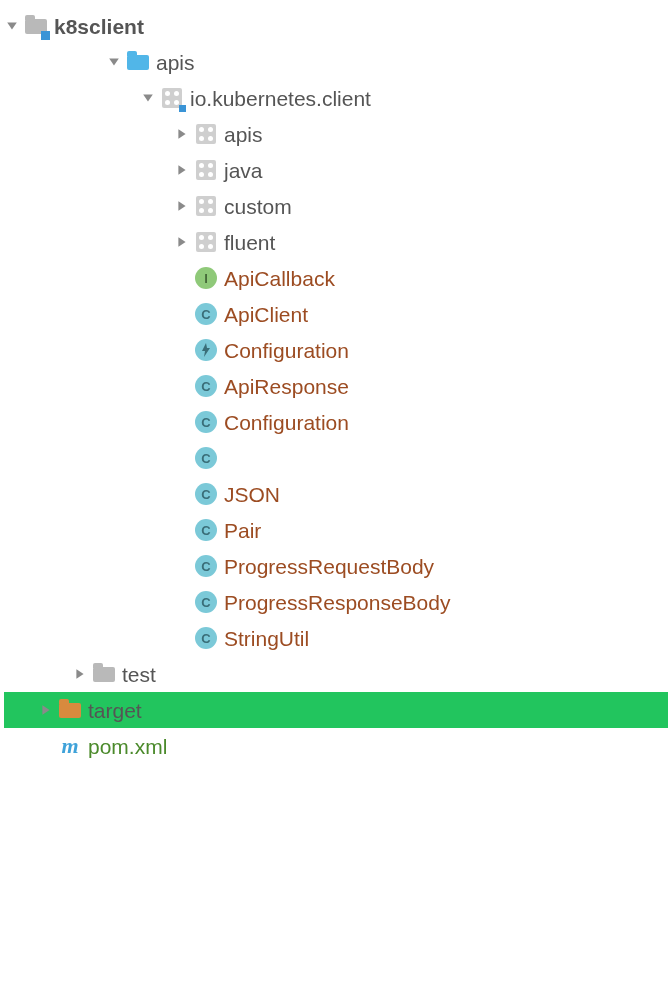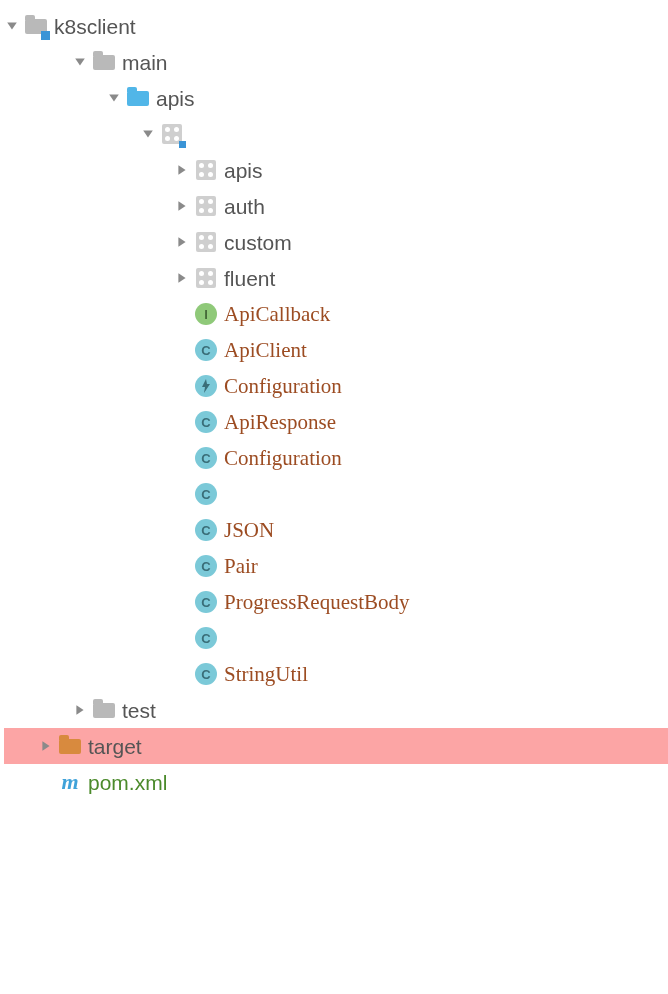--- a/index.html
+++ b/index.html
@@ -35,25 +35,25 @@
     width: 24px;
     height: 24px;
     display:inline-flex;
     align-items:center;
     justify-content:center;
     margin-right: 6px;
     flex-shrink:0;
     position:relative;
   }
   .label { }
-  .bold { font-weight:400; }
+  .bold { font-weight:700; }
   .gray { color:#555; }
-  .brown { color:#9c4c22;font-family:Liberation Serif, serif; }
+  .brown { color:#9c4c22; }
   .green { color:#4b8a2b; }
-  .hl-yellow { background:#fca5a5; }
+  .hl-yellow { background:#22c55e; }
 
   
   .folder-body {
     width:22px; height:15px; border-radius:2px;
     position:relative;
   }
   .folder-body::before{
     content:""; position:absolute; left:0; top:-4px; width:10px; height:5px; border-radius:2px 2px 0 0;
     background:inherit;
   }
@@ -118,32 +118,20 @@
           <polygon points="1,2 9,2 5,8" fill="#8a8a8a" transform="rotate(0 5 5)"></polygon>
         </svg>
   </span>
       <span class="icon folder-gray">
     <span class="folder-body"></span>
         <span class="module-overlay"></span>
   </span>
       <span class="label bold gray">k8sclient</span>
     </div>
     <div class="row">
-      <span class="indent" style="width:68px"></span>
-      <span class="arrow">
-    <svg width="12" height="12" viewBox="0 0 10 10">
-          <polygon points="1,2 9,2 5,8" fill="#8a8a8a" transform="rotate(0 5 5)"></polygon>
-        </svg>
-  </span>
-      <span class="icon folder-gray">
-    <span class="folder-body"></span>
-  </span>
-      <span class="label gray">main</span>
-    </div>
-    <div class="row">
       <span class="indent" style="width:102px"></span>
       <span class="arrow">
     <svg width="12" height="12" viewBox="0 0 10 10">
           <polygon points="1,2 9,2 5,8" fill="#8a8a8a" transform="rotate(0 5 5)"></polygon>
         </svg>
   </span>
       <span class="icon folder-blue">
     <span class="folder-body"></span>
   </span>
       <span class="label gray">apis</span>
@@ -157,20 +145,21 @@
   </span>
       <span class="icon">
     <span class="pkg">
           <span class="dot d1"></span>
           <span class="dot d2"></span>
           <span class="dot d3"></span>
           <span class="dot d4"></span>
         </span>
     <span class="module-overlay" style="width:7px;height:7px;"></span>
   </span>
+      <span class="label gray">io.kubernetes.client</span>
     </div>
     <div class="row">
       <span class="indent" style="width:170px"></span>
       <span class="arrow">
     <svg width="12" height="12" viewBox="0 0 10 10">
           <polygon points="1,2 9,2 5,8" fill="#8a8a8a" transform="rotate(-90 5 5)"></polygon>
         </svg>
   </span>
       <span class="icon">
     <span class="pkg">
@@ -192,21 +181,21 @@
   </span>
       <span class="icon">
     <span class="pkg">
           <span class="dot d1"></span>
           <span class="dot d2"></span>
           <span class="dot d3"></span>
           <span class="dot d4"></span>
         </span>
 
   </span>
-      <span class="label gray">auth</span>
+      <span class="label gray">java</span>
     </div>
     <div class="row">
       <span class="indent" style="width:170px"></span>
       <span class="arrow">
     <svg width="12" height="12" viewBox="0 0 10 10">
           <polygon points="1,2 9,2 5,8" fill="#8a8a8a" transform="rotate(-90 5 5)"></polygon>
         </svg>
   </span>
       <span class="icon">
     <span class="pkg">
@@ -311,20 +300,21 @@
         <span class="circ circ-c">C</span>
       </span>
       <span class="label brown">ProgressRequestBody</span>
     </div>
     <div class="row">
       <span class="indent" style="width:170px"></span>
       <span class="arrow blank"></span>
       <span class="icon">
         <span class="circ circ-c">C</span>
       </span>
+      <span class="label brown">ProgressResponseBody</span>
     </div>
     <div class="row">
       <span class="indent" style="width:170px"></span>
       <span class="arrow blank"></span>
       <span class="icon">
         <span class="circ circ-c">C</span>
       </span>
       <span class="label brown">StringUtil</span>
     </div>
     <div class="row">

